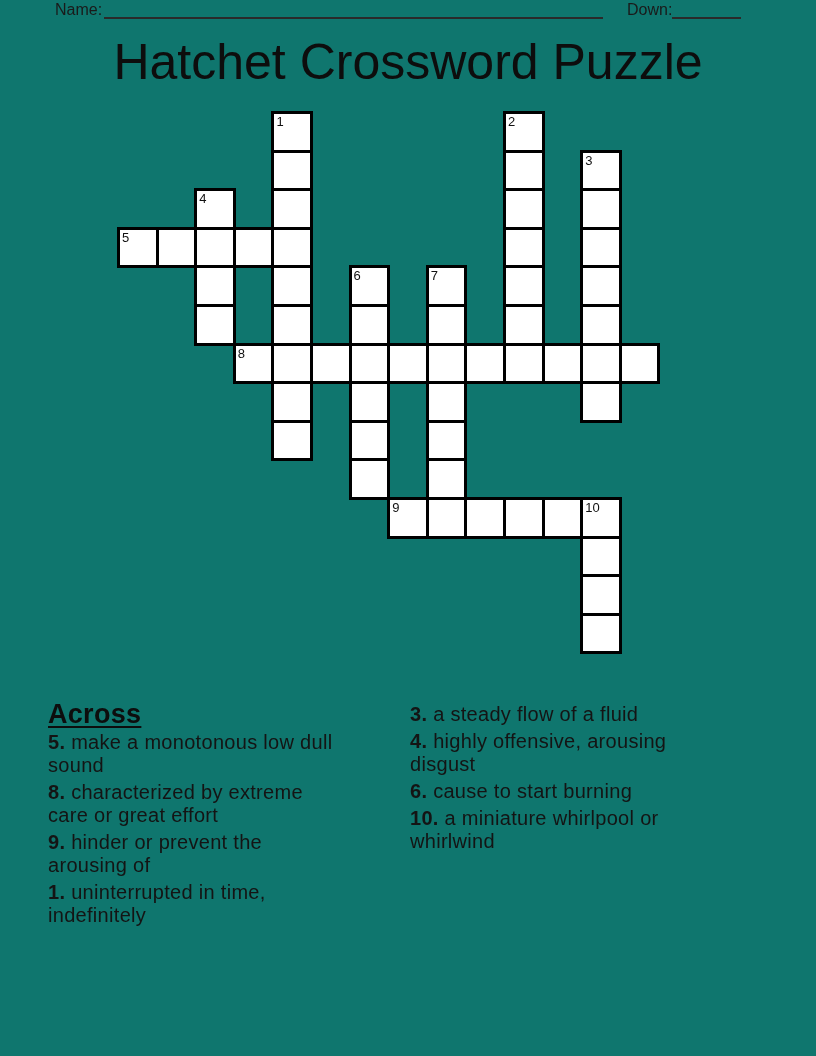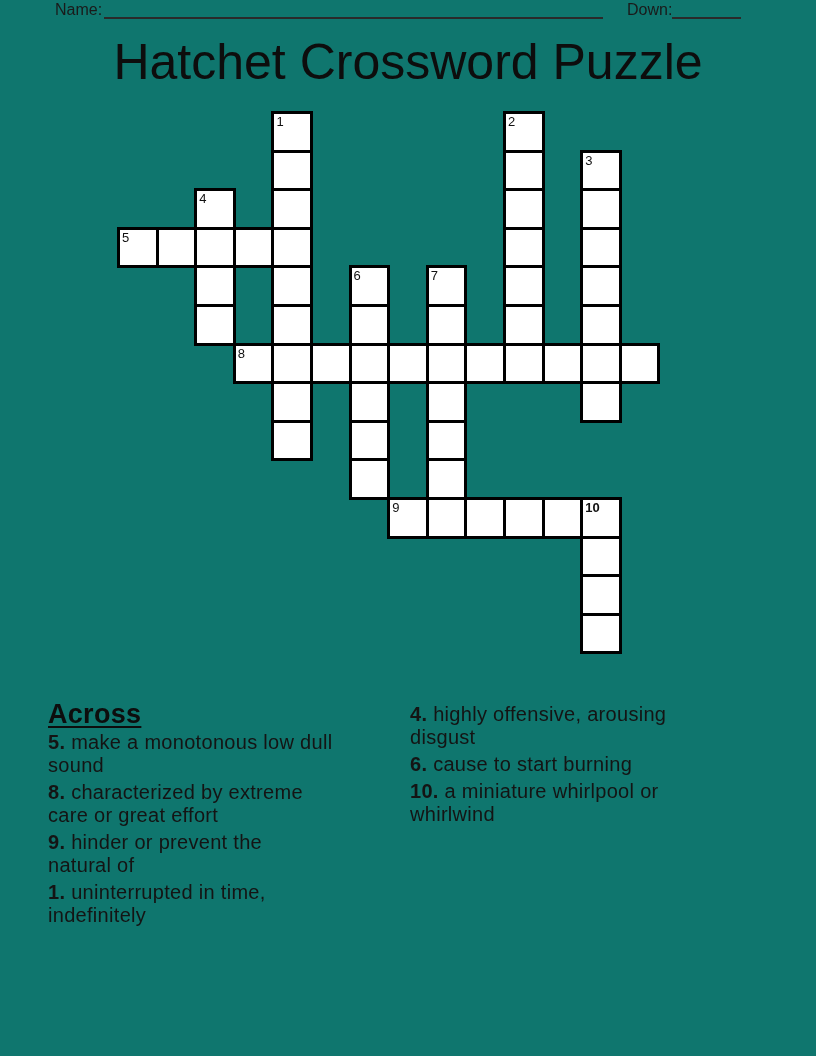--- a/index.html
+++ b/index.html
@@ -114,34 +114,35 @@
       <div class="cell" style="left: 270.2px; top: 231.6px; width: 41.6px; height: 41.6px;"></div>
       <div class="cell" style="left: 347.4px; top: 231.6px; width: 41.6px; height: 41.6px;"></div>
       <div class="cell" style="left: 424.6px; top: 231.6px; width: 41.6px; height: 41.6px;"></div>
       <div class="cell" style="left: 501.8px; top: 231.6px; width: 41.6px; height: 41.6px;"></div>
       <div class="cell" style="left: 270.2px; top: 386px; width: 41.6px; height: 41.6px;">
         <span class="cellnum">9</span>
       </div>
       <div class="cell" style="left: 347.4px; top: 386px; width: 41.6px; height: 41.6px;"></div>
       <div class="cell" style="left: 386px; top: 386px; width: 41.6px; height: 41.6px;"></div>
       <div class="cell" style="left: 424.6px; top: 386px; width: 41.6px; height: 41.6px;"></div>
-      <div class="cell" style="left: 463.2px; top: 386px; width: 41.6px; height: 41.6px; font-weight: bold;">
+      <div class="cell" style="left: 463.2px; top: 386px; width: 41.6px; height: 41.6px;">
         <span class="cellnum">10</span>
       </div>
       <div class="cell" style="left: 463.2px; top: 424.6px; width: 41.6px; height: 41.6px;"></div>
       <div class="cell" style="left: 463.2px; top: 463.2px; width: 41.6px; height: 41.6px;"></div>
       <div class="cell" style="left: 463.2px; top: 501.8px; width: 41.6px; height: 41.6px;"></div>
     </div>
 
   <div class="clue-col" id="clues-left">
       <div class="clue-head">Across</div>
       <div class="clue"><span class="clue-num">5.</span><span> make a monotonous low dull</span><br><span>sound</span></div>
       <div class="clue"><span class="clue-num">8.</span><span> characterized by extreme</span><br><span>care or great effort</span></div>
-      <div class="clue"><span class="clue-num">9.</span><span> hinder or prevent the</span><br><span>natural of</span></div>
+      <div class="clue"><span class="clue-num">9.</span><span> hinder or prevent the</span><br><span>arousing of</span></div>
       <div class="clue"><span class="clue-num">1.</span><span> uninterrupted in time,</span><br><span>indefinitely</span></div>
     </div>
   <div class="clue-col" id="clues-right">
+      <div class="clue"><span class="clue-num">3.</span><span> a steady flow of a fluid</span></div>
       <div class="clue"><span class="clue-num">4.</span><span> highly offensive, arousing</span><br><span>disgust</span></div>
       <div class="clue"><span class="clue-num">6.</span><span> cause to start burning</span></div>
       <div class="clue"><span class="clue-num">10.</span><span> a miniature whirlpool or</span><br><span>whirlwind</span></div>
     </div>
 
 </div>
 
 </body></html>

